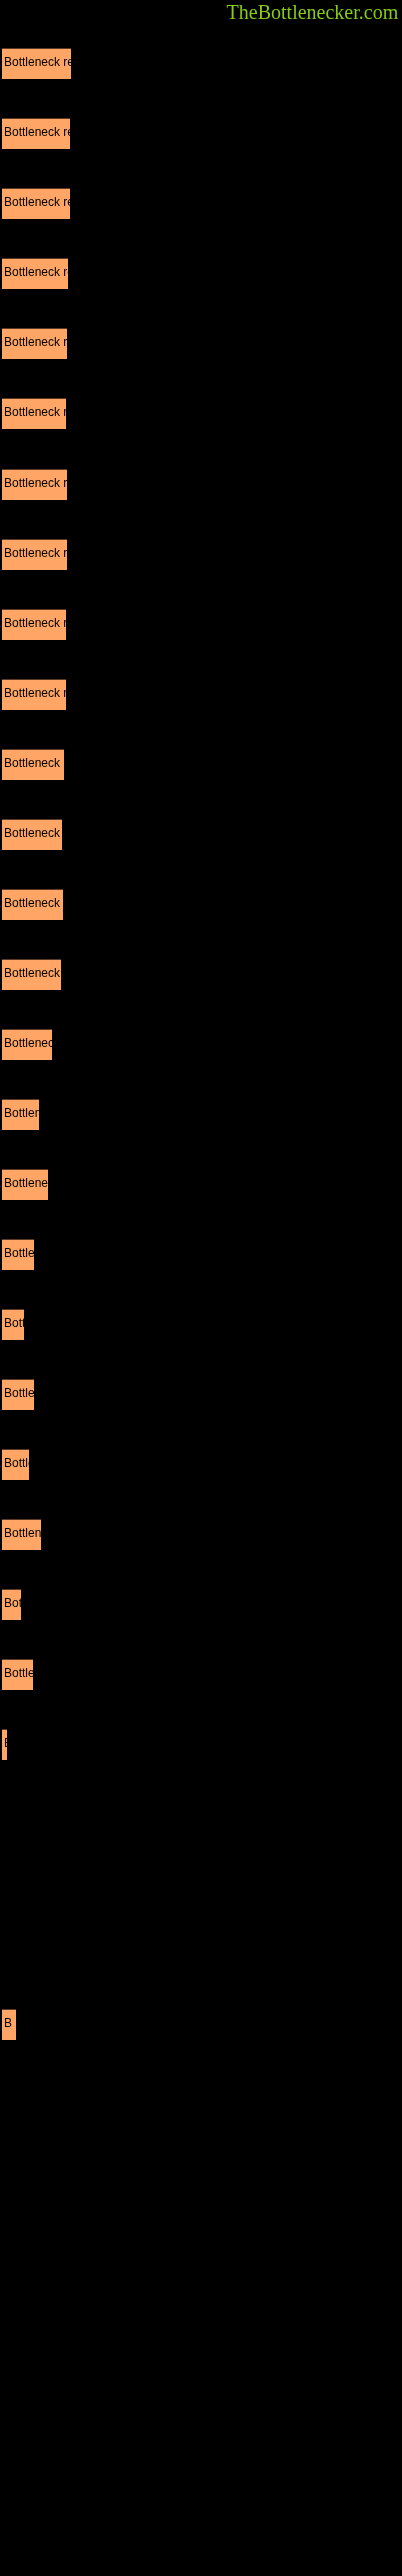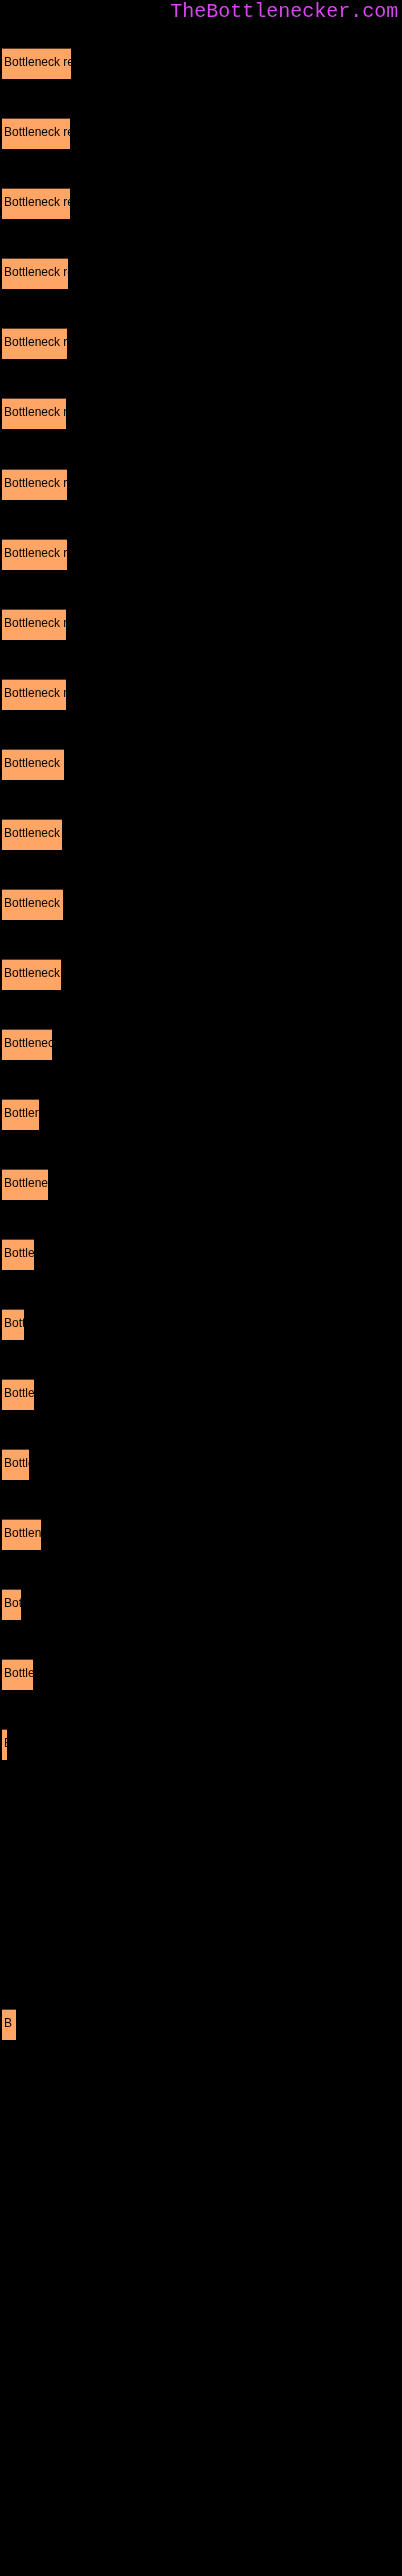--- a/index.html
+++ b/index.html
@@ -11,24 +11,24 @@
     overflow:hidden;
     position:relative;
   }
 
   .watermark{
     position:absolute;
     top:0px;
     right:4.8px;
     font-size:20px;
     line-height:24px;
-    color:#d946ef;
+    color:#84cc16;
     letter-spacing:0px;
     white-space:nowrap;
-    font-family:Liberation Mono, monospace;
+    font-family:Liberation Serif, serif;
   }
 
   .chart{
     position:absolute;
     left:0;top:0;
     width:403px;height:2576px;
   }
 
   .bar-row{
     position:absolute;

